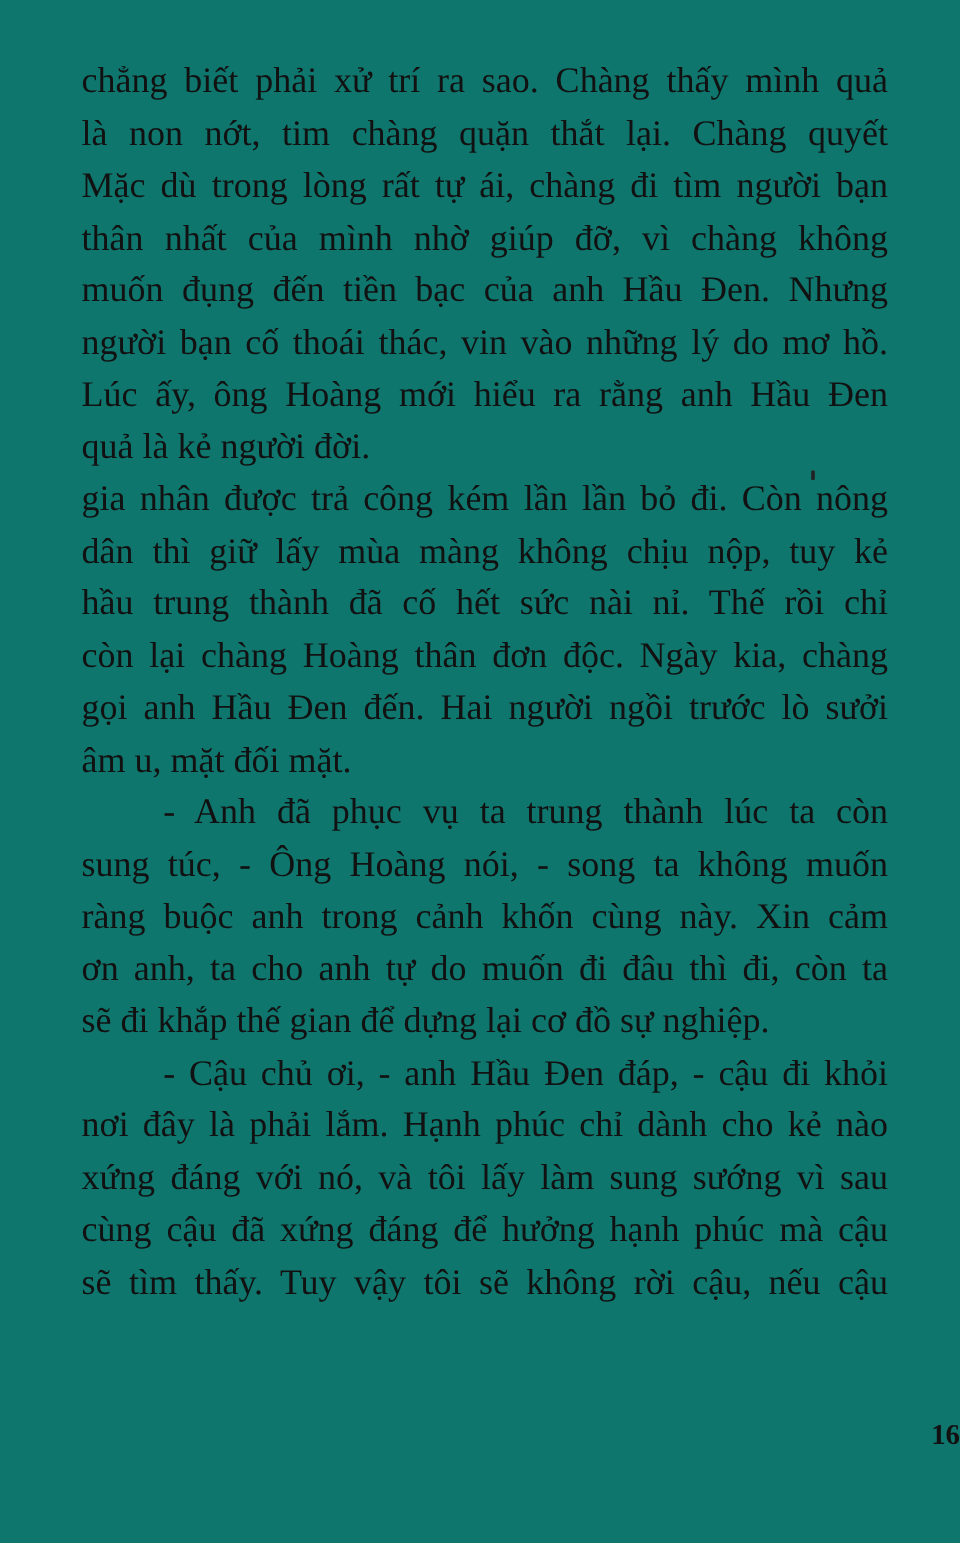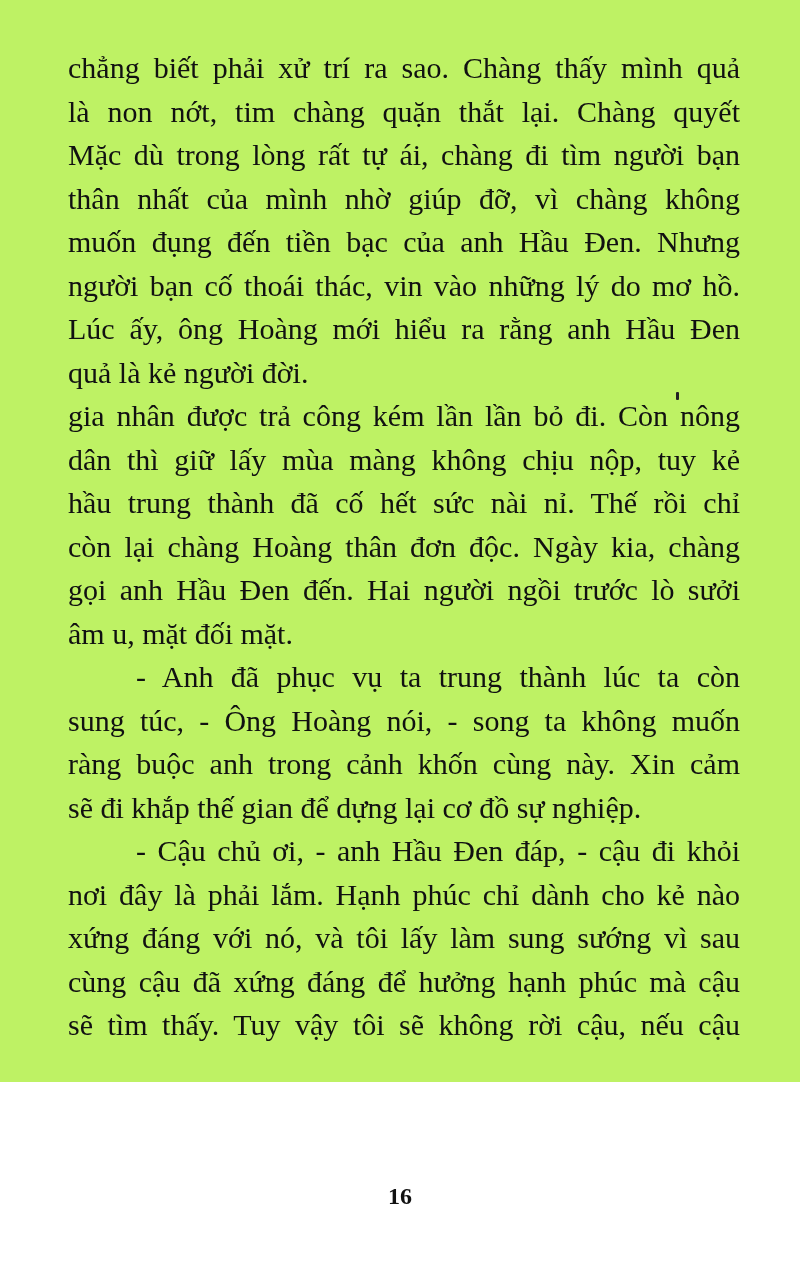--- a/index.html
+++ b/index.html
@@ -11,22 +11,22 @@
       width: 800px;
       height: 1286px;
       position: relative;
       overflow: hidden;
       font-family: "Liberation Serif", "DejaVu Serif", serif;
       color: #111111;
     }
     .page {
       position: absolute;
       left: 0; top: 0;
-      width: 800px; height: 1082px;
-      background: #bef264;
+      width: 800px; height: 1286px;
+      background: #0f766e;
     }
     .text-block {
       position: absolute;
       left: 68px;
       top: 46px;
       width: 672px;
     }
     .line {
       display: block;
       height: 43.5px;
@@ -41,21 +41,21 @@
       text-align-last: left;
     }
     .line.indent {
       padding-left: 68px;
     }
     .page-number {
       position: absolute;
       left: 0;
       width: 800px;
       top: 1183px;
-      text-align: center;
+      text-align: right;
       font-size: 24px;
       font-weight: bold;
       color: #111111;
     }
     .speck {
       position: absolute;
       width: 3px; height: 8px;
       background: #222;
       border-radius: 1px;
     }
@@ -83,20 +83,21 @@
       <span class="line">hầu trung thành đã cố hết sức nài nỉ. Thế rồi chỉ</span>
       <span class="line">còn lại chàng Hoàng thân đơn độc. Ngày kia, chàng</span>
       <span class="line">gọi anh Hầu Đen đến. Hai người ngồi trước lò sưởi</span>
       <span class="line last">âm u, mặt đối mặt.</span>
     </div>
 
     <div>
       <span class="line indent">- Anh đã phục vụ ta trung thành lúc ta còn</span>
       <span class="line">sung túc, - Ông Hoàng nói, - song ta không muốn</span>
       <span class="line">ràng buộc anh trong cảnh khốn cùng này. Xin cảm</span>
+      <span class="line">ơn anh, ta cho anh tự do muốn đi đâu thì đi, còn ta</span>
       <span class="line last">sẽ đi khắp thế gian để dựng lại cơ đồ sự nghiệp.</span>
     </div>
 
     <div>
       <span class="line indent">- Cậu chủ ơi, - anh Hầu Đen đáp, - cậu đi khỏi</span>
       <span class="line">nơi đây là phải lắm. Hạnh phúc chỉ dành cho kẻ nào</span>
       <span class="line">xứng đáng với nó, và tôi lấy làm sung sướng vì sau</span>
       <span class="line">cùng cậu đã xứng đáng để hưởng hạnh phúc mà cậu</span>
       <span class="line">sẽ tìm thấy. Tuy vậy tôi sẽ không rời cậu, nếu cậu</span>
     </div>

